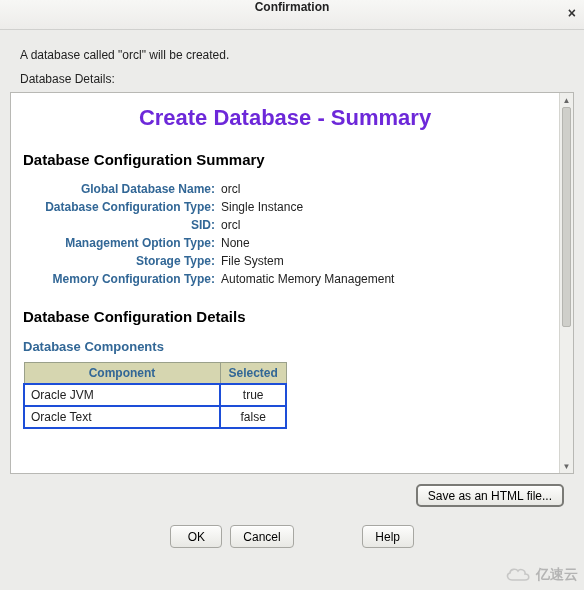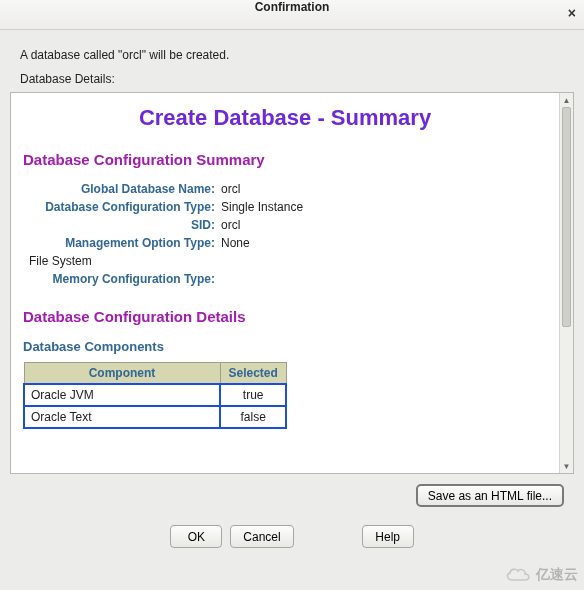--- a/index.html
+++ b/index.html
@@ -66,21 +66,21 @@
   .panel h1 {
     text-align: center;
     font-size: 22px;
     font-weight: bold;
     color: #6d28d9;
     margin: 6px 0 20px 0;
     font-family: Verdana, Arial, sans-serif;
   }
   .panel h2 {
     font-size: 15px;
-    color: #a21caf;
+    color: #000000;
     font-weight: bold;
     margin: 6px 0 14px 0;
     font-family: Verdana, Arial, sans-serif;
   }
   .panel h3 {
     font-size: 13px;
     color: #326796;
     font-weight: bold;
     margin: 10px 0 8px 0;
     font-family: Verdana, Arial, sans-serif;
@@ -239,24 +239,26 @@
       </div>
       <div class="kv-row">
         <div class="kv-label">SID:</div>
         <div class="kv-value">orcl</div>
       </div>
       <div class="kv-row">
         <div class="kv-label">Management Option Type:</div>
         <div class="kv-value">None</div>
       </div>
       <div class="kv-row">
+        <div class="kv-label">Storage Type:</div>
         <div class="kv-value">File System</div>
       </div>
       <div class="kv-row">
         <div class="kv-label">Memory Configuration Type:</div>
+        <div class="kv-value">Automatic Memory Management</div>
       </div>
 
       <h2 style="margin-top:22px;">Database Configuration Details</h2>
 
       <h3>Database Components</h3>
 
       <table class="comp">
         <tbody>
             <tr>
           <th class="component">Component</th>

